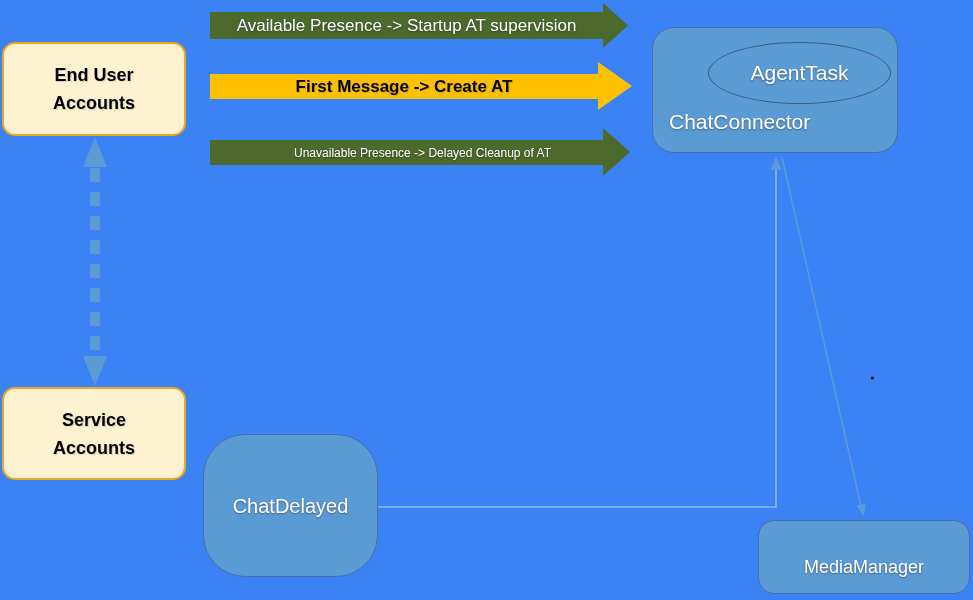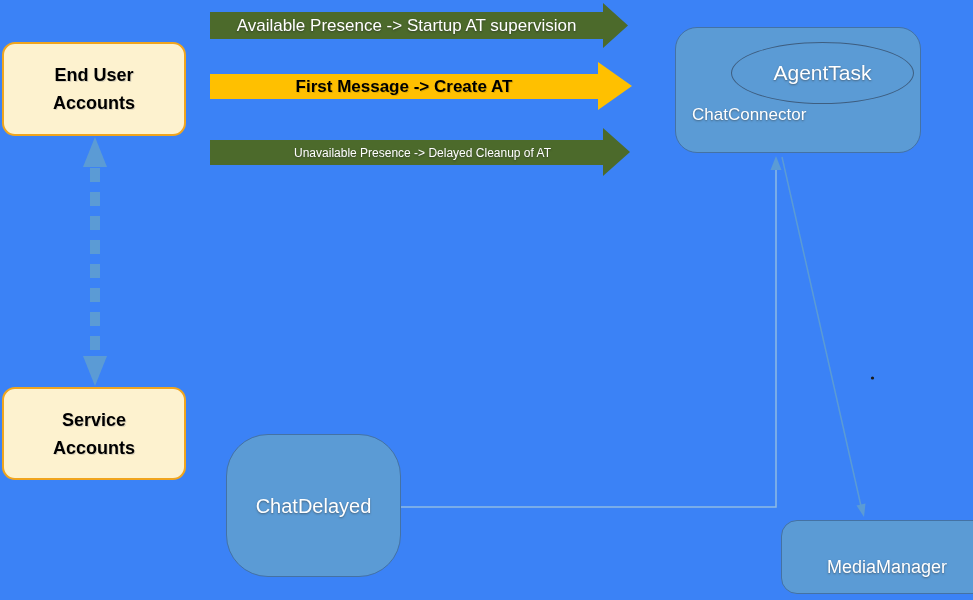--- a/index.html
+++ b/index.html
@@ -35,36 +35,35 @@
   }
   .end-user-node { left: 2px; top: 42px; width: 184px; height: 94px; }
   .service-node  { left: 2px; top: 387px; width: 184px; height: 93px; }
 
   
   .blue-node {
     background: #5B9BD5;
     border: 1px solid #4472A4;
     color: #ffffff;
     text-shadow: 0 1px 2px rgba(50,50,50,0.55);
-    margin-left: 23px;
   }
   .chat-connector-node { left: 652px; top: 27px; width: 246px; height: 126px; border-radius: 22px; }
   .agent-task-ellipse {
     position: absolute;
     left: 55px; top: 14px;
     width: 181px; height: 60px;
     border: 1px solid #3E5E80;
     border-radius: 50%;
     display: flex; align-items: center; justify-content: center;
     font-size: 21px;
   }
   .chat-connector-label {
     position: absolute;
-    left: 16px; bottom: 27px;
-    font-size: 17px;
+    left: 16px; bottom: 18px;
+    font-size: 21px;
   }
   .chat-server-node {
     left: 203px; top: 434px; width: 175px; height: 143px;
     border-radius: 42px;
     display: flex; align-items: center; justify-content: center;
     font-size: 20px; line-height: 28px;
   }
   .media-manager-node {
     left: 758px; top: 520px; width: 212px; height: 74px;
     border-radius: 16px;

